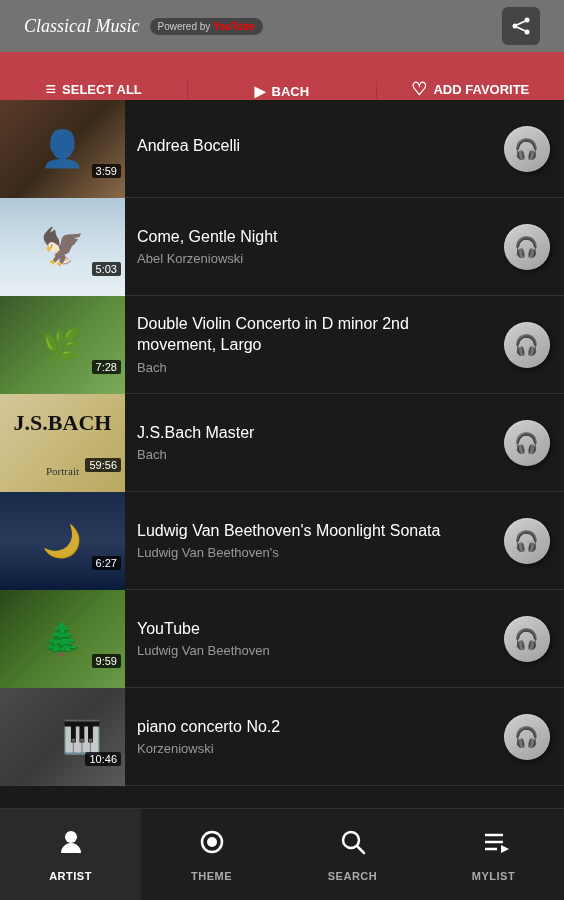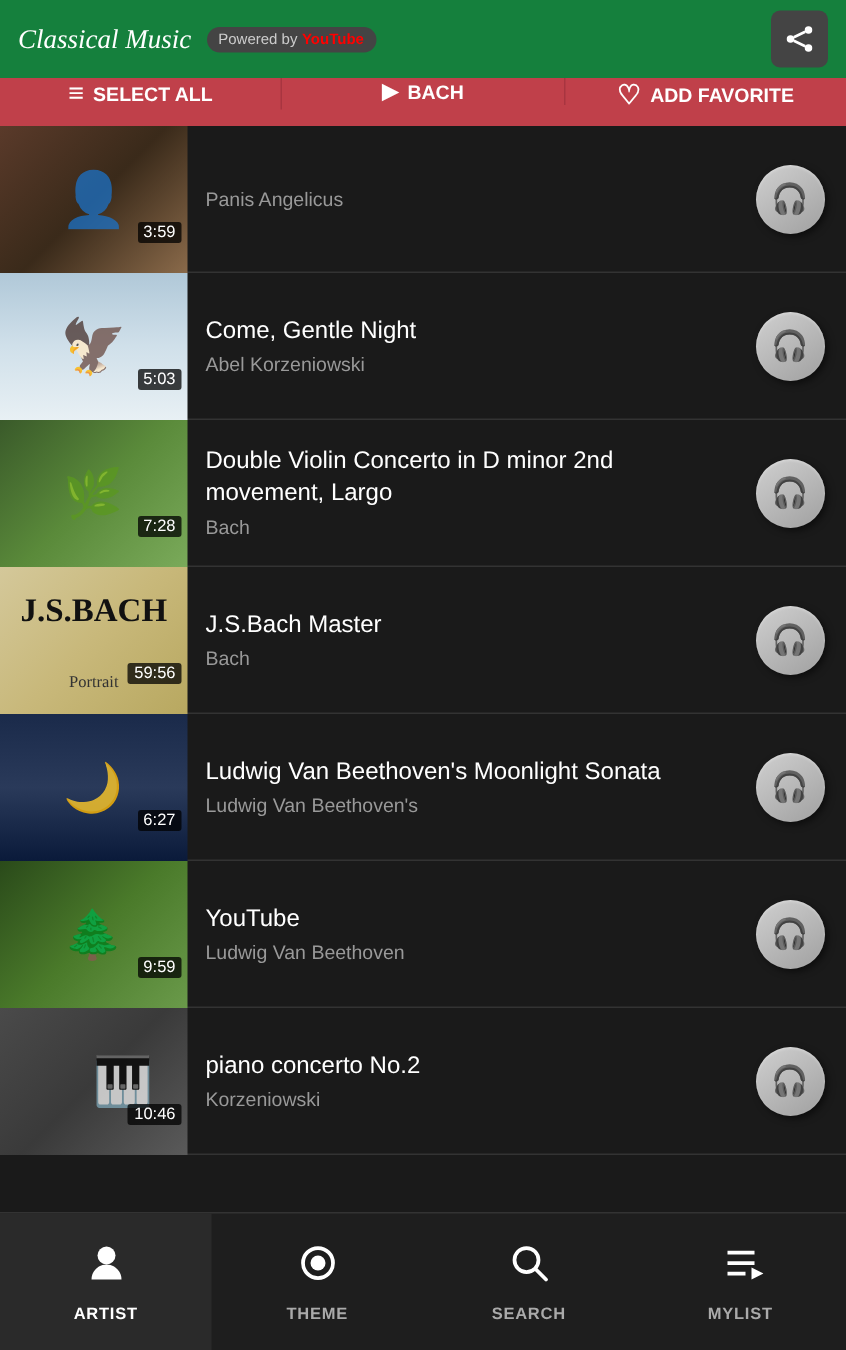--- a/index.html
+++ b/index.html
@@ -7,26 +7,26 @@
       width: 564px;
       height: 900px;
       background: #1a1a1a;
       font-family: Arial, sans-serif;
       overflow: hidden;
       position: relative;
     }
 
     
     .header {
-      background: #15803d;
+      background: #737373;
       height: 52px;
       display: flex;
       align-items: center;
       justify-content: space-between;
-      padding: 0 12px;
+      padding: 0 24px;
     }
     .header-left {
       display: flex;
       align-items: center;
       gap: 10px;
     }
     .app-title {
       font-family: Georgia, serif;
       font-style: italic;
       color: #ffffff;
@@ -53,23 +53,23 @@
       border-radius: 6px;
       display: flex;
       align-items: center;
       justify-content: center;
       cursor: pointer;
     }
 
     
     .toolbar {
       background: #c0404a;
-      height: 32px;
-      display: flex;
-      align-items: flex-start;
+      height: 48px;
+      display: flex;
+      align-items: flex-end;
     }
     .toolbar-btn {
       flex: 1;
       display: flex;
       align-items: center;
       justify-content: center;
       gap: 6px;
       color: #ffffff;
       font-size: 13px;
       font-weight: bold;
@@ -308,21 +308,21 @@
     <span>ADD FAVORITE</span>
   </div>
 </div>
 
 <div class="track-list" id="track-list">
 <div class="track-item">
       <div class="track-thumb thumb-bocelli">
         <span class="thumb-duration">3:59</span>
       </div>
       <div class="track-info">
-        <div class="track-artist">Panis Angelicus</div>
+        <div class="track-title">Andrea Bocelli</div>
       </div>
       <div class="track-play-btn">
         <div class="headphone-btn">
           <span class="headphone-icon">🎧</span>
         </div>
       </div>
     </div>
     <div class="track-item">
       <div class="track-thumb thumb-night">
         <span class="thumb-duration">5:03</span>

